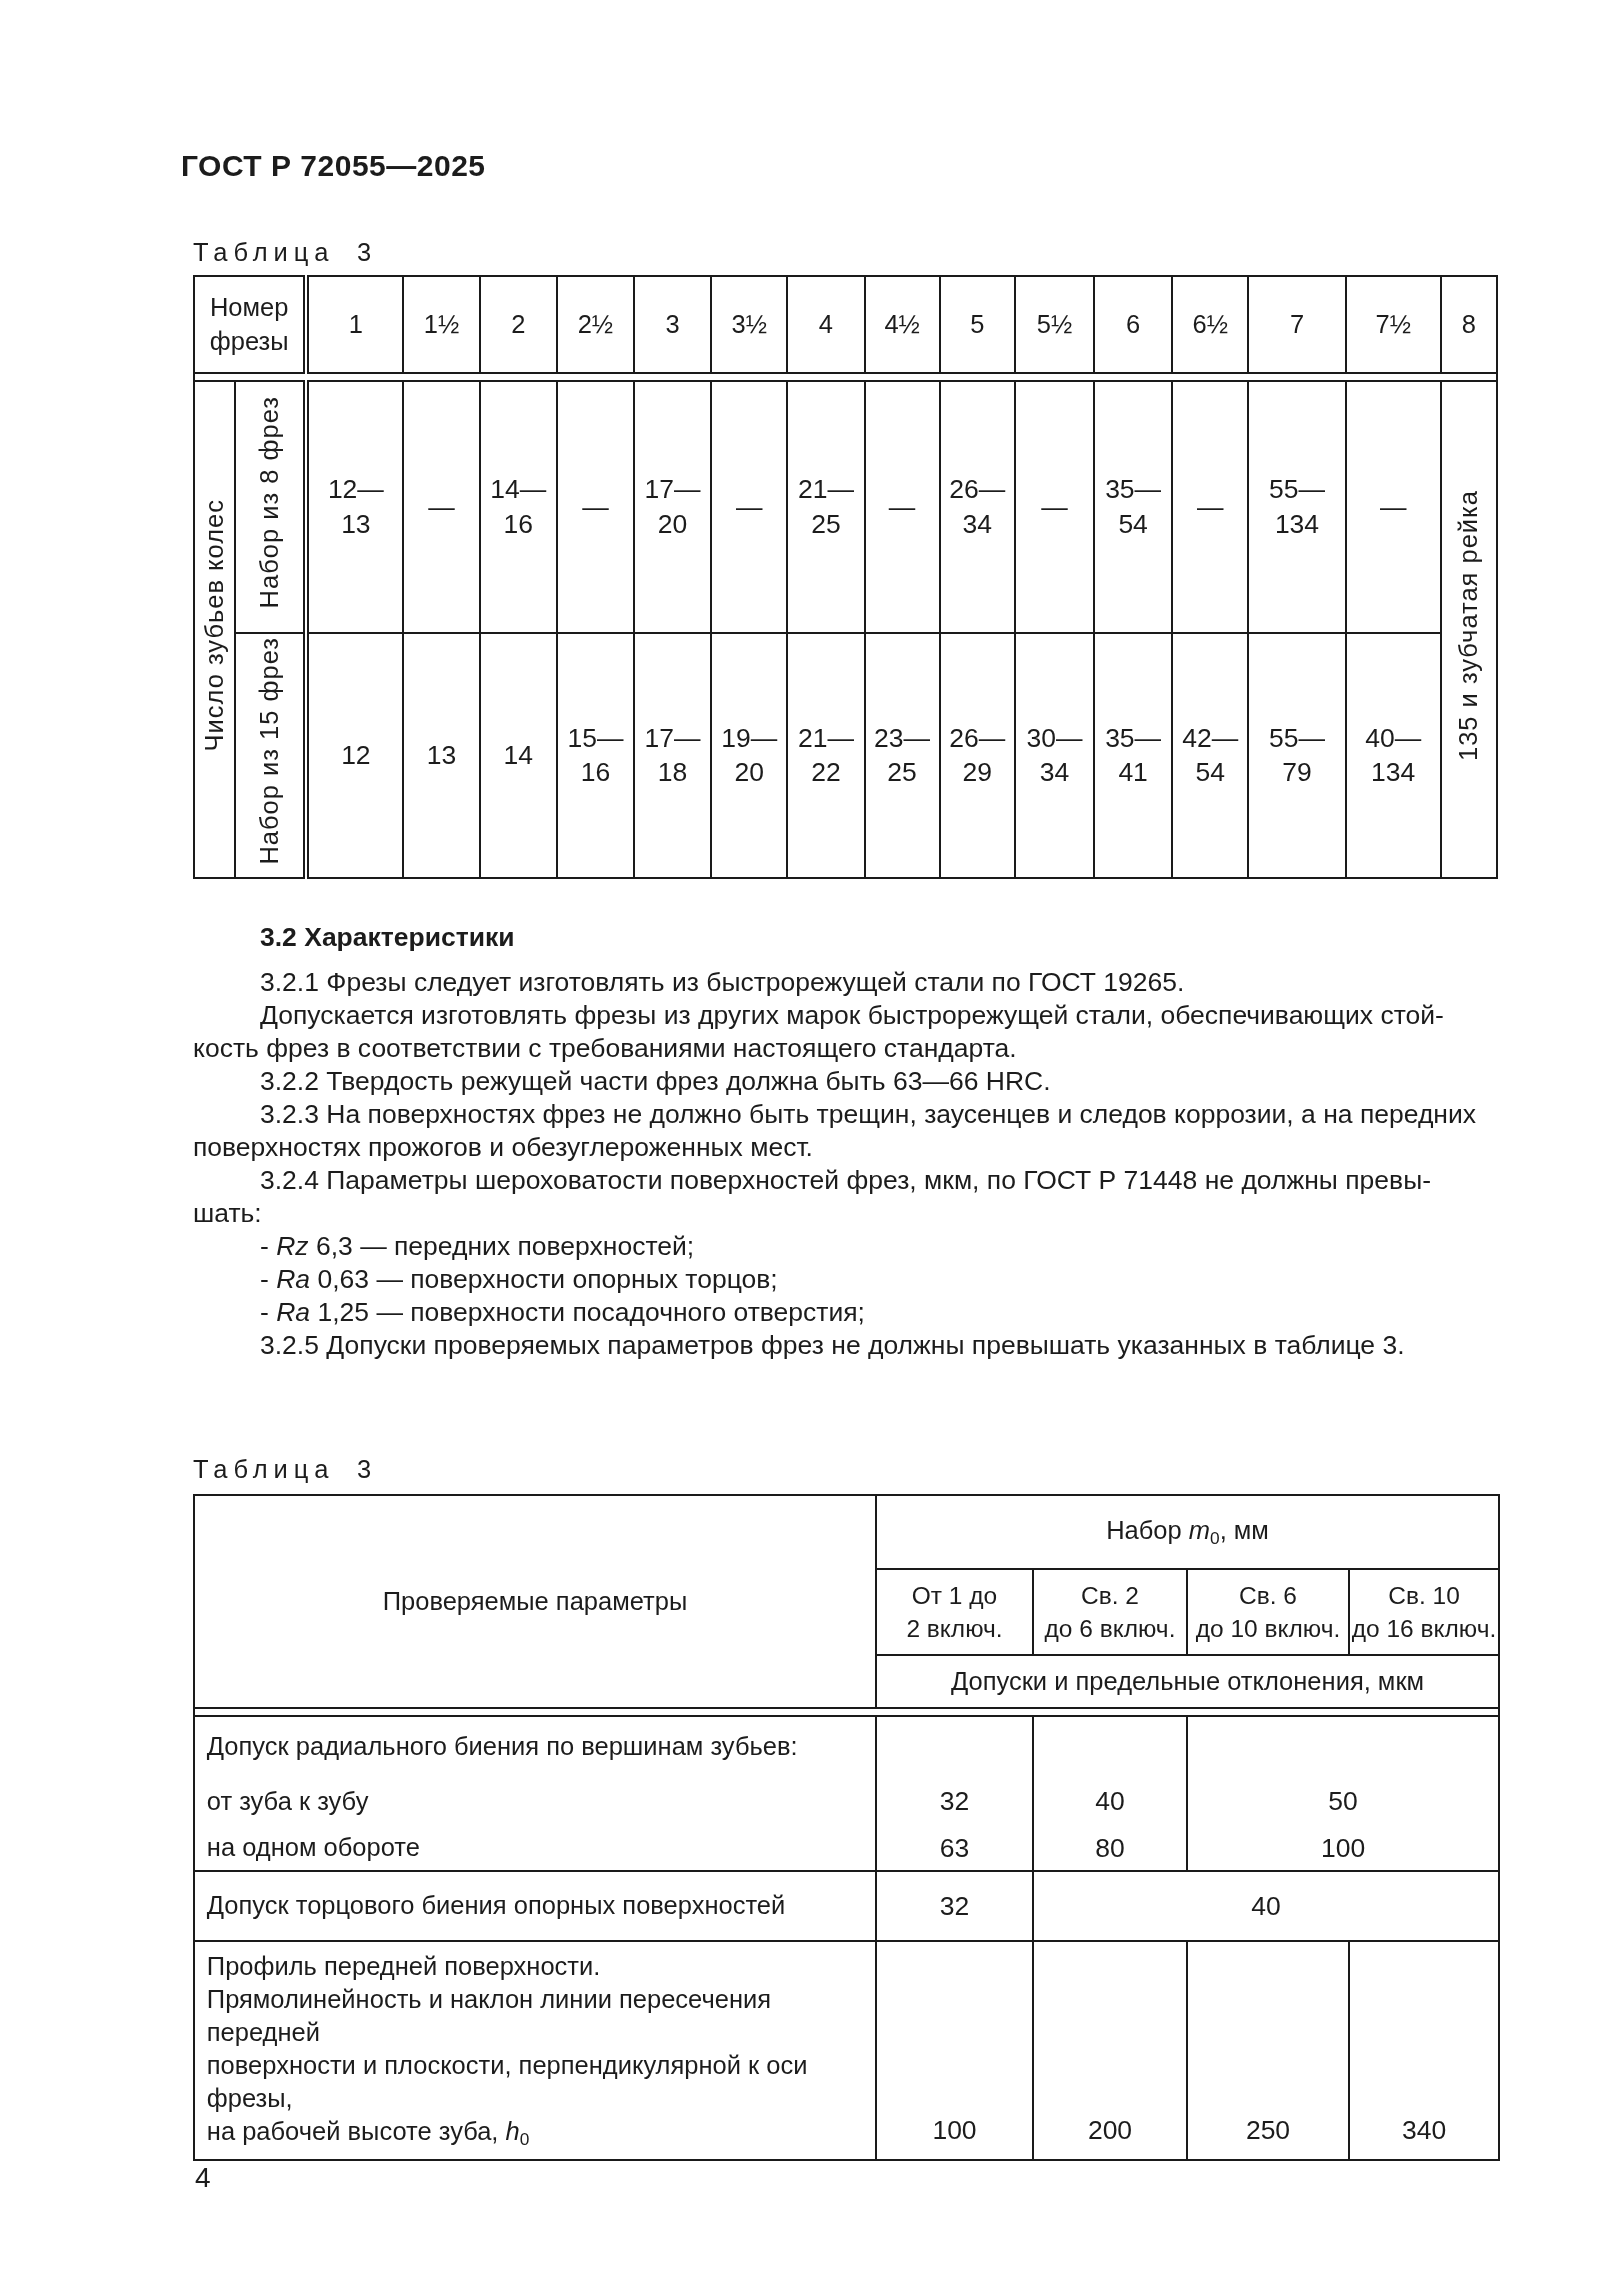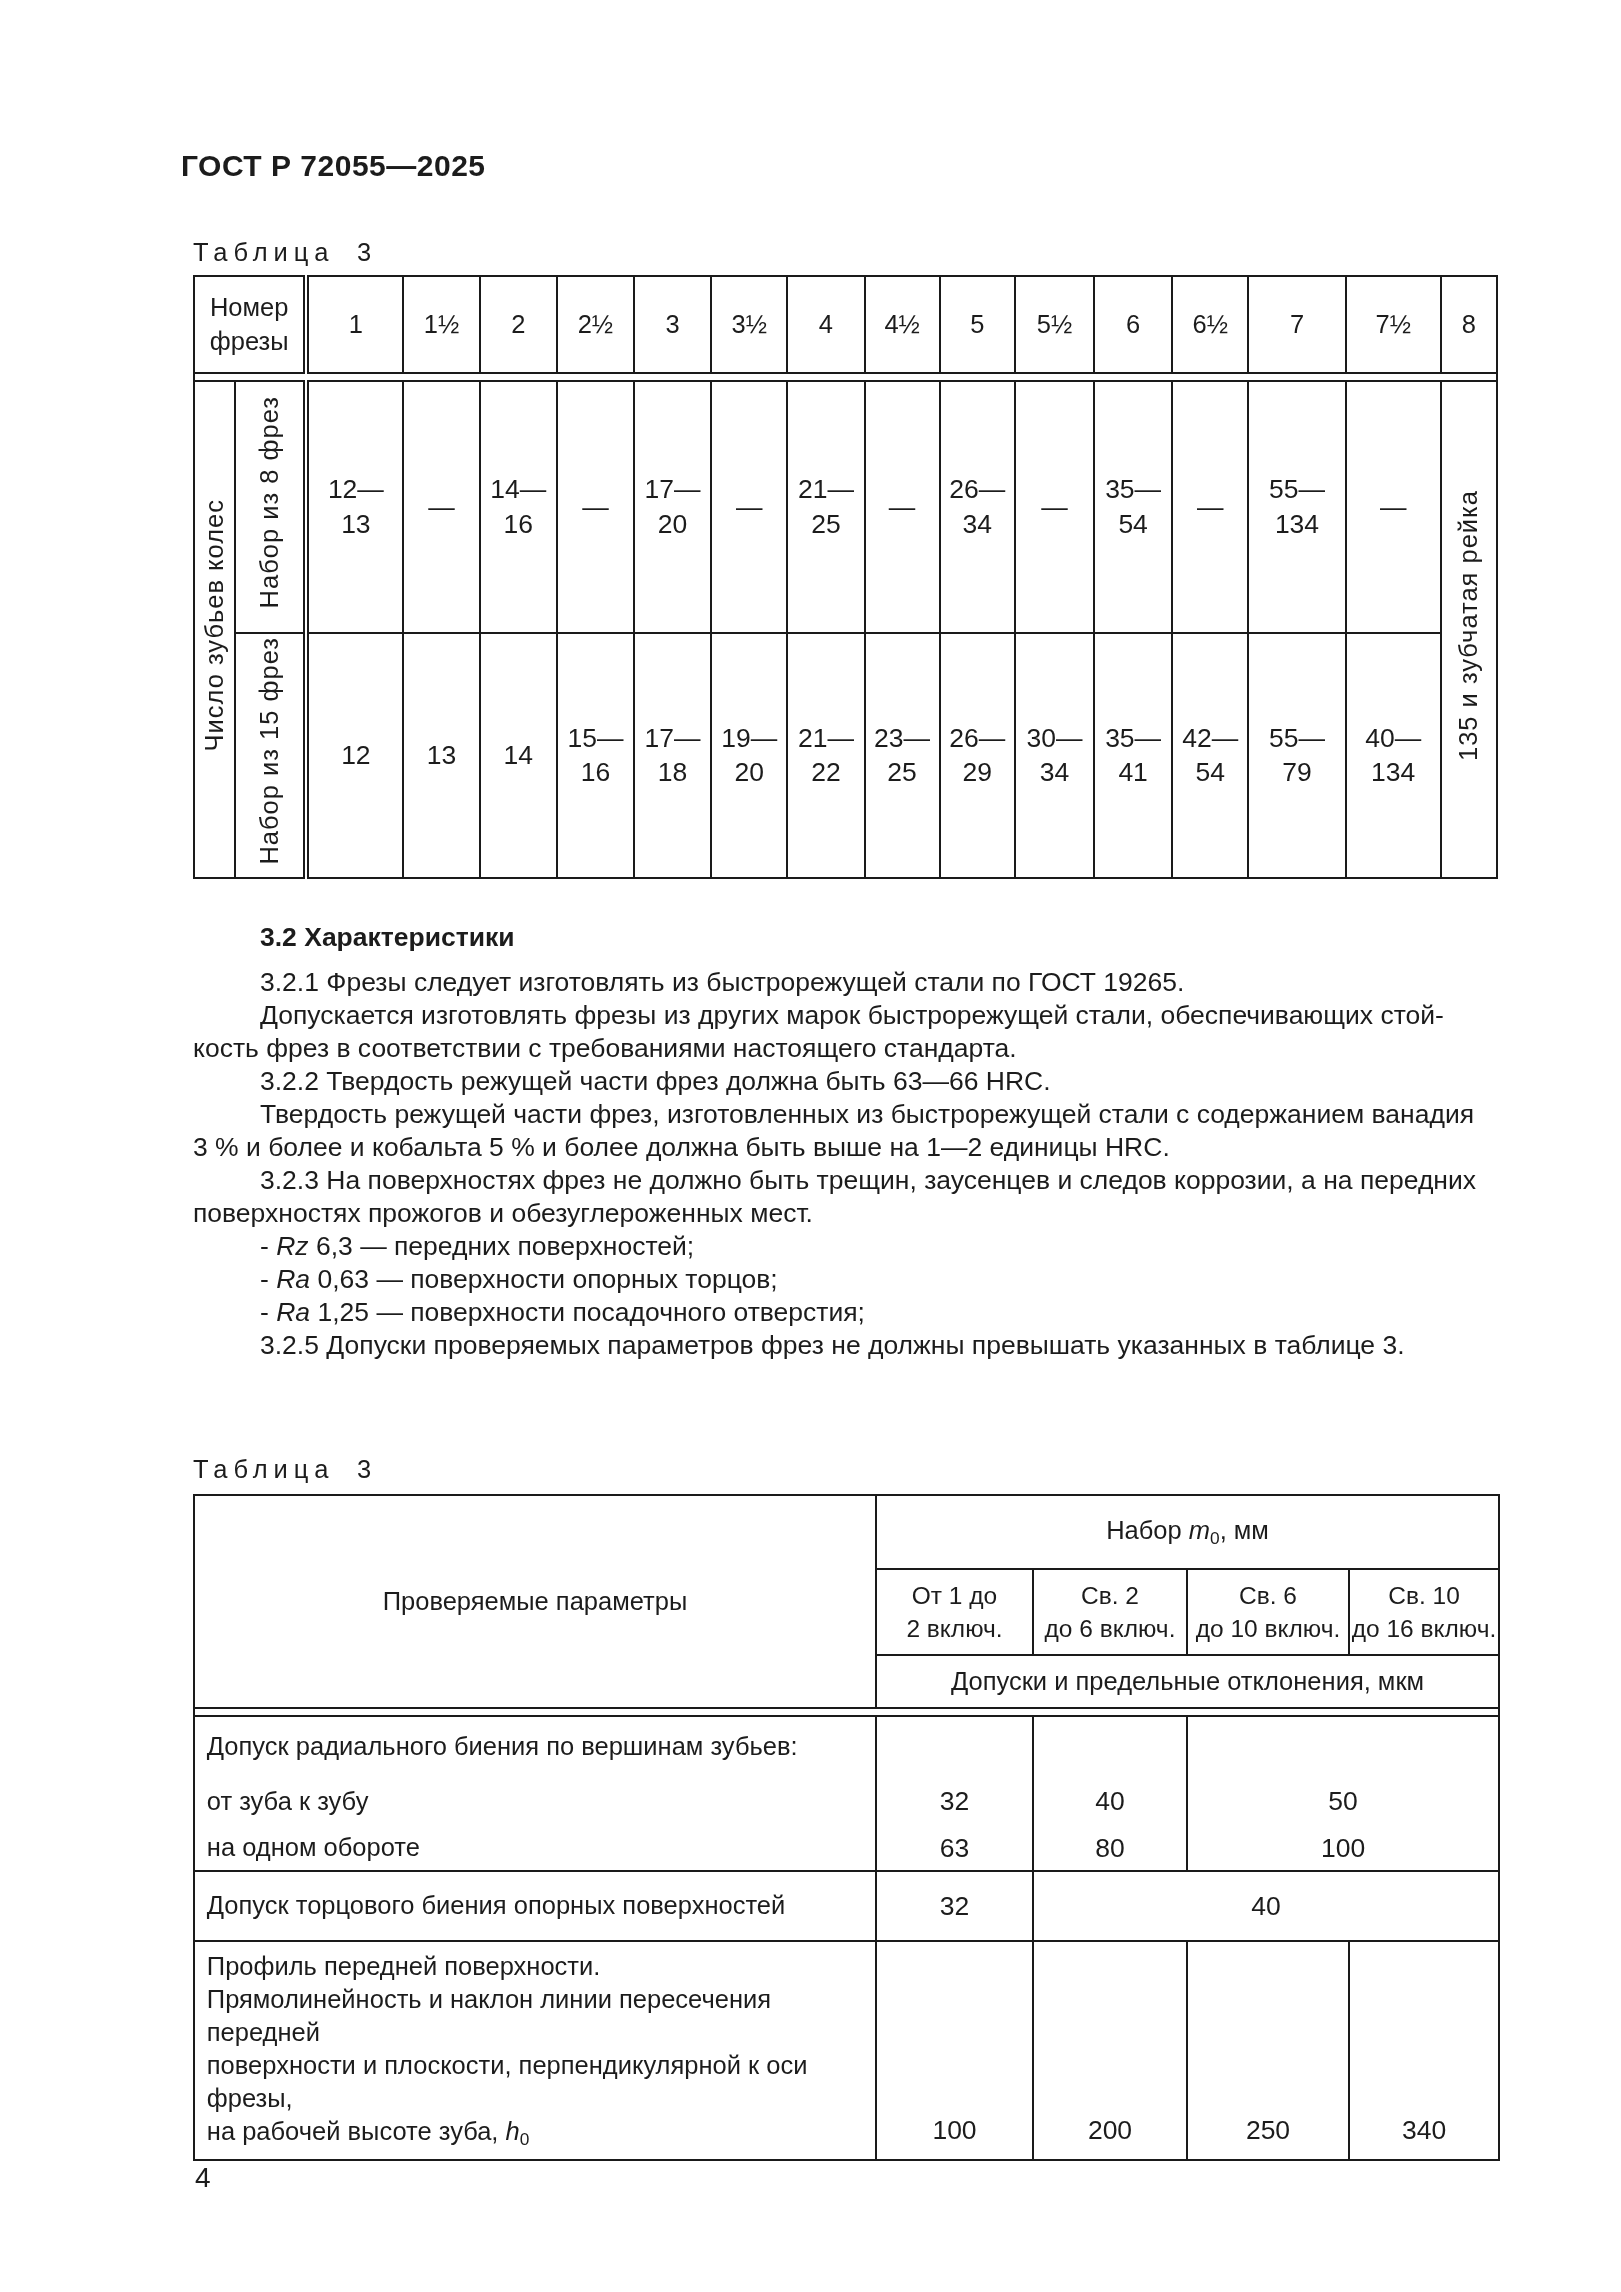--- a/index.html
+++ b/index.html
@@ -160,24 +160,24 @@
     </tr>
   </tbody>
     </table>
 
   <div class="abs section">
     <div class="sec-heading">3.2 Характеристики</div>
     <p class="para">3.2.1 Фрезы следует изготовлять из быстрорежущей стали по ГОСТ 19265.</p>
     <p class="para">Допускается изготовлять фрезы из других марок быстрорежущей стали, обеспечивающих стой-
 кость фрез в соответствии с требованиями настоящего стандарта.</p>
     <p class="para">3.2.2 Твердость режущей части фрез должна быть 63—66 HRC.</p>
-    <p class="para">Твердость режущей части фрез, изготовленных из быстрорежущей стали с содержанием ванадия
-3 % и более и кобальта 5 % и более должна быть выше на 1—2 единицы HRC.</p>
     <p class="para">3.2.3 На поверхностях фрез не должно быть трещин, заусенцев и следов коррозии, а на передних
 поверхностях прожогов и обезуглероженных мест.</p>
+    <p class="para">3.2.4 Параметры шероховатости поверхностей фрез, мкм, по ГОСТ Р 71448 не должны превы-
+шать:</p>
     <p class="para"><span>- </span><i>Rz</i><span> 6,3 — передних поверхностей;</span></p>
     <p class="para"><span>- </span><i>Ra</i><span> 0,63 — поверхности опорных торцов;</span></p>
     <p class="para"><span>- </span><i>Ra</i><span> 1,25 — поверхности посадочного отверстия;</span></p>
     <p class="para">3.2.5 Допуски проверяемых параметров фрез не должны превышать указанных в таблице 3.</p>
   </div>
 
   <div class="abs tbl-caption cap3">Таблица 3</div>
 
   <table class="abs t3">
     <colgroup>

